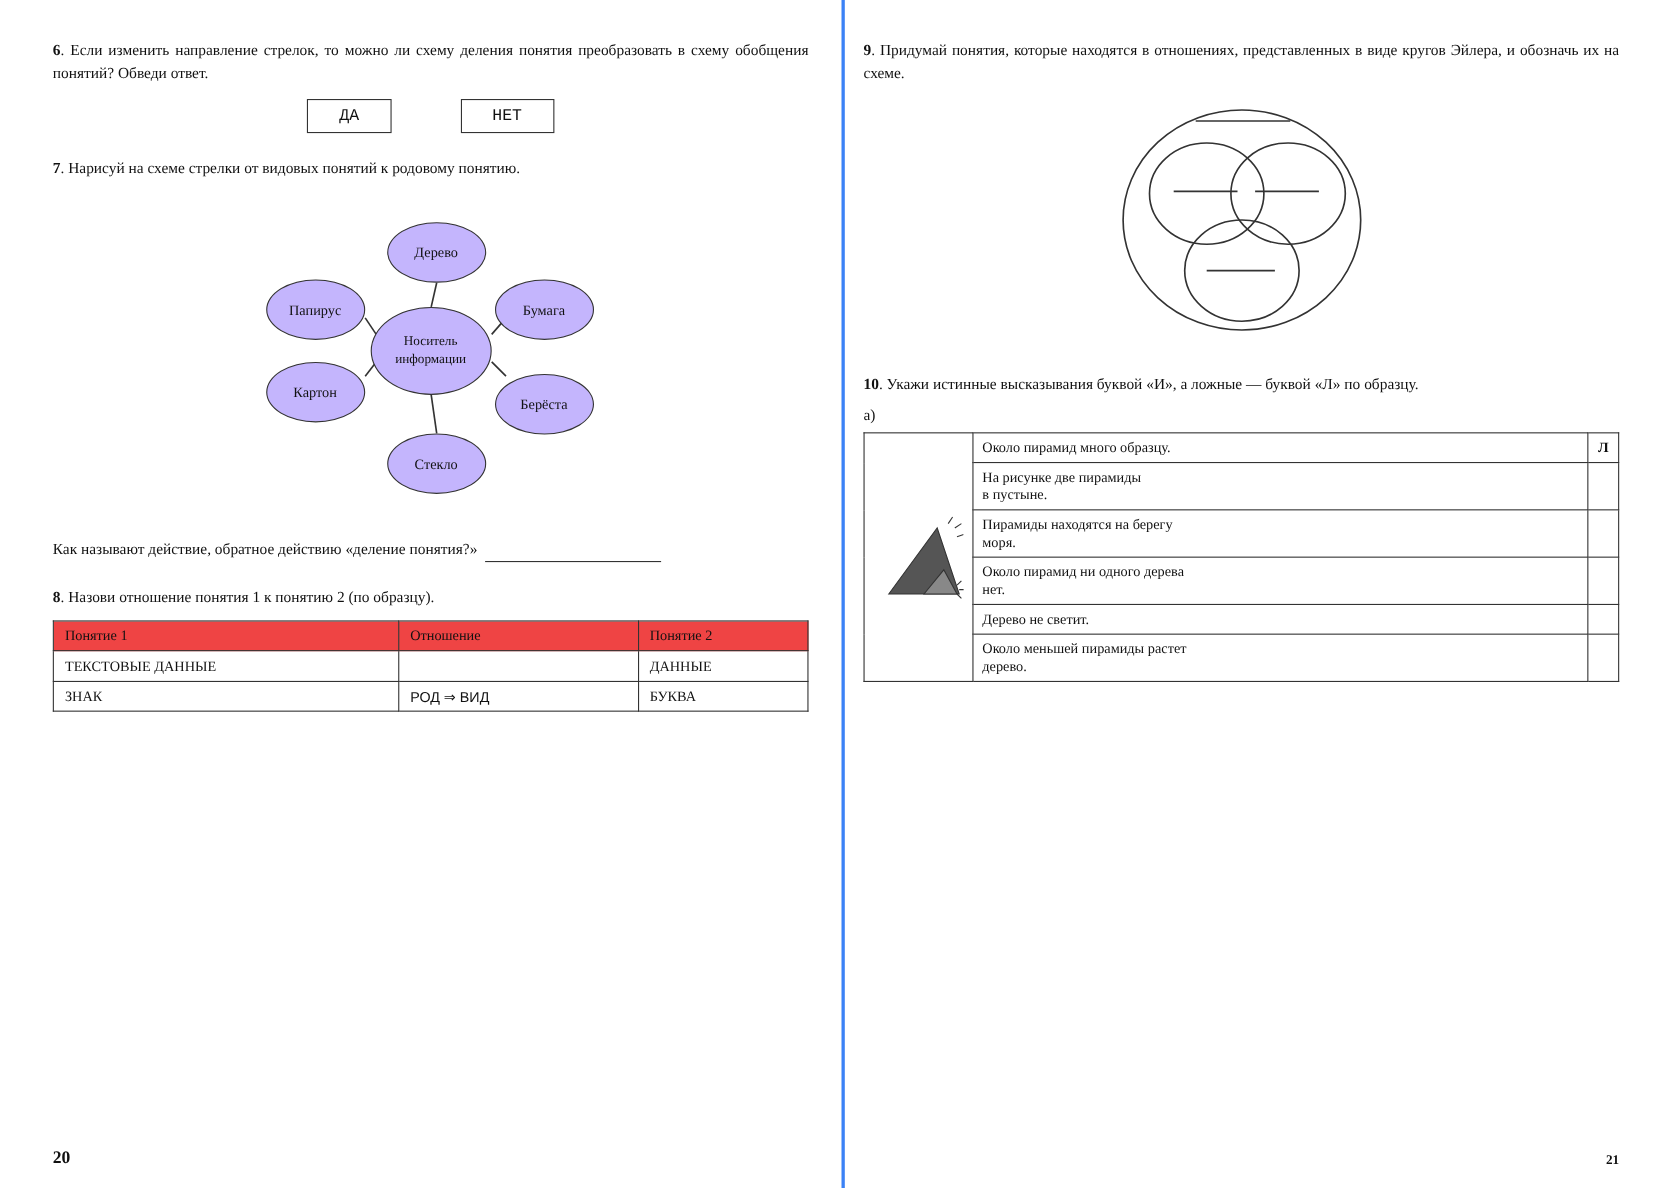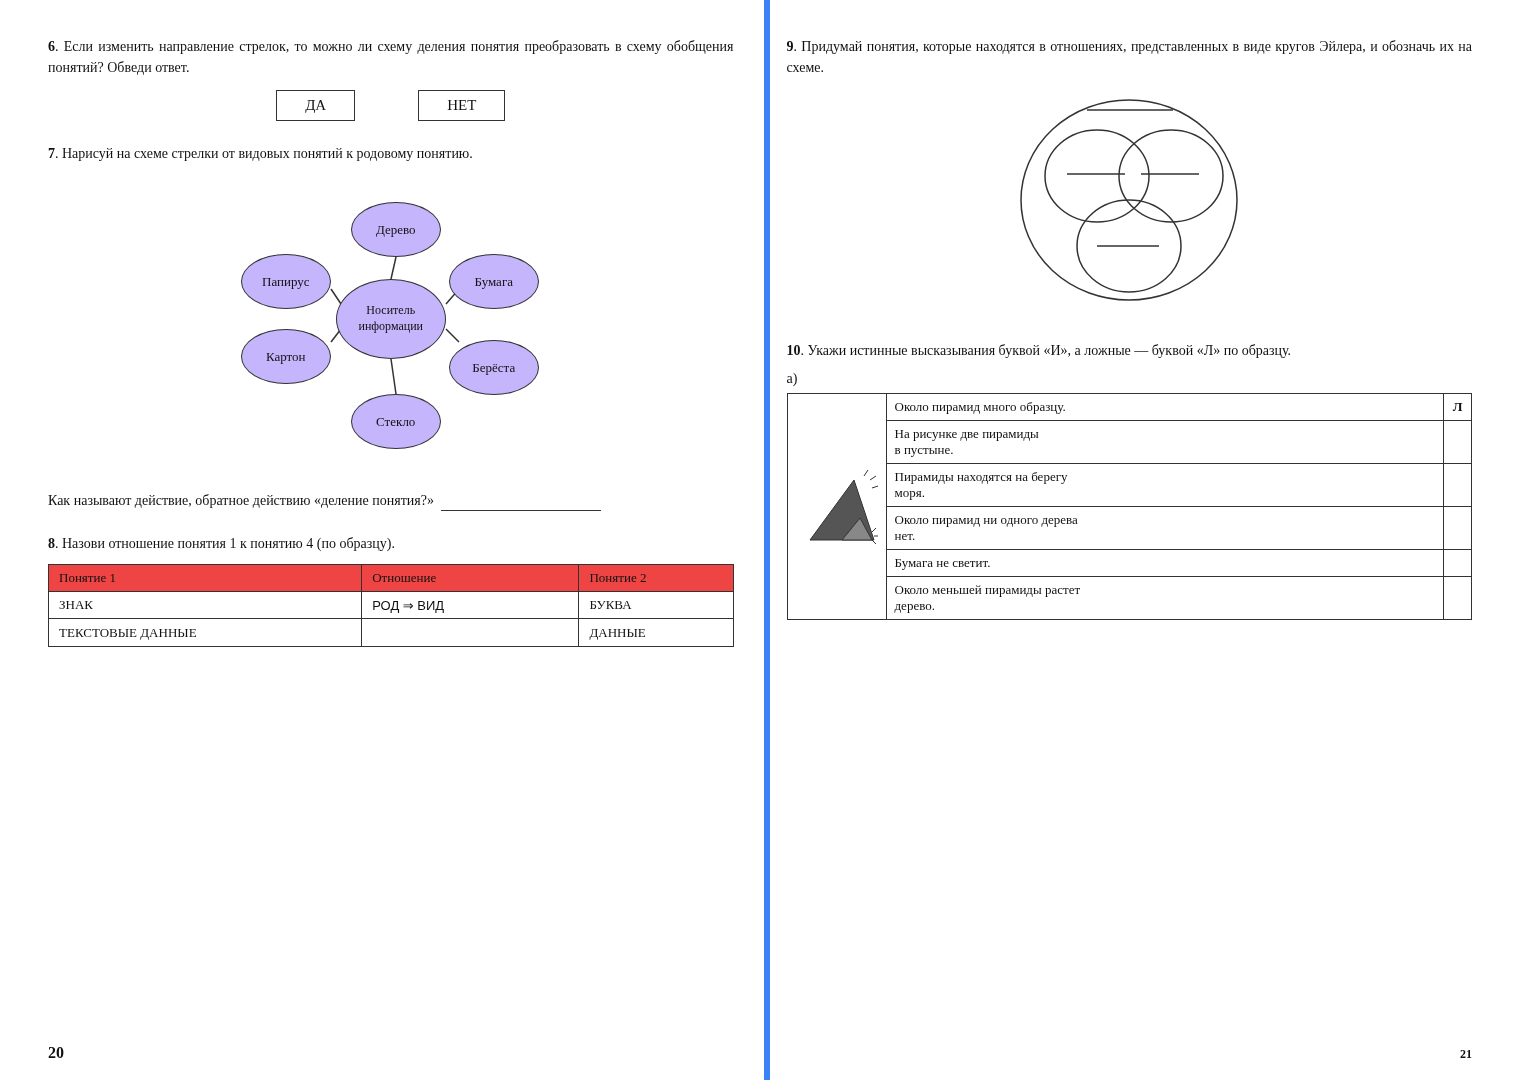--- a/index.html
+++ b/index.html
@@ -17,21 +17,21 @@
       background: #fff;
       width: 1520px;
       min-height: 1080px;
       display: flex;
       flex-direction: row;
       padding: 0;
     }
     .left-col {
       flex: 1;
       padding: 36px 30px 56px 48px;
-      border-right: 6px solid #3b82f6;
+      border-right: 3px solid #3b82f6;
       position: relative;
     }
     .right-col {
       flex: 1;
       padding: 36px 48px 36px 17px;
       position: relative;
     }
     .question {
       margin-bottom: 22px;
     }
@@ -42,20 +42,21 @@
     }
     .q-num {
       font-weight: bold;
     }
     
     .da-net-row {
       display: flex;
       gap: 63px;
       justify-content: center;
       margin: 12px 0 18px 0;
+      font-family: Liberation Mono, monospace;
     }
     .answer-box {
       border: 1.5px solid #333;
       padding: 6px 28px;
       font-size: 15px;
       font-weight: normal;
       text-align: center;
       min-width: 70px;
     }
     
@@ -251,40 +252,40 @@
       </div>
 
       <p class="q-text" style="margin-top:26px; margin-bottom:4px;">
         <span>Как называют действие, обратное действию «деление понятия?»</span>
         <span class="underline-blank"></span>
       </p>
     </div>
 
     <div class="question">
       <p class="q-text">
-        <span class="q-num">8</span><span>. </span><span>Назови отношение понятия 1 к понятию 4 (по образцу).</span>
+        <span class="q-num">8</span><span>. </span><span>Назови отношение понятия 1 к понятию 2 (по образцу).</span>
       </p>
       <table class="q8-table">
         <thead>
           <tr>
             <th>Понятие 1</th>
             <th>Отношение</th>
             <th>Понятие 2</th>
           </tr>
         </thead>
         <tbody>
           <tr>
+            <td>ТЕКСТОВЫЕ ДАННЫЕ</td>
+            <td style="min-width:110px; height:28px;"></td>
+            <td>ДАННЫЕ</td>
+          </tr>
+          <tr>
             <td>ЗНАК</td>
             <td class="arrow">РОД ⇒ ВИД</td>
             <td>БУКВА</td>
-          </tr>
-          <tr>
-            <td>ТЕКСТОВЫЕ ДАННЫЕ</td>
-            <td style="min-width:110px; height:28px;"></td>
-            <td>ДАННЫЕ</td>
           </tr>
         </tbody>
       </table>
     </div>
 
     <div class="page-num-left">20</div>
   </div>
 
   <div class="right-col">
 
@@ -353,21 +354,21 @@
             <td class="statement-cell" style="white-space: pre-line;">Пирамиды находятся на берегу
 моря.</td>
             <td class="mark-cell"></td>
           </tr>
           <tr>
             <td class="statement-cell" style="white-space: pre-line;">Около пирамид ни одного дерева
 нет.</td>
             <td class="mark-cell"></td>
           </tr>
           <tr>
-            <td class="statement-cell">Бумага не светит.</td>
+            <td class="statement-cell">Дерево не светит.</td>
             <td class="mark-cell"></td>
           </tr>
           <tr>
             <td class="statement-cell" style="white-space: pre-line;">Около меньшей пирамиды растет
 дерево.</td>
             <td class="mark-cell"></td>
           </tr>
         </tbody>
       </table>
     </div>

